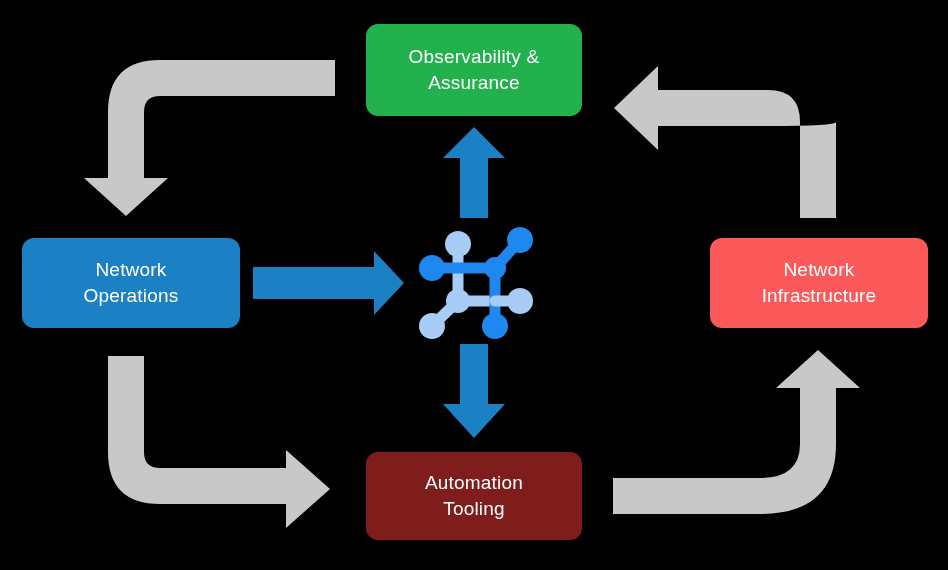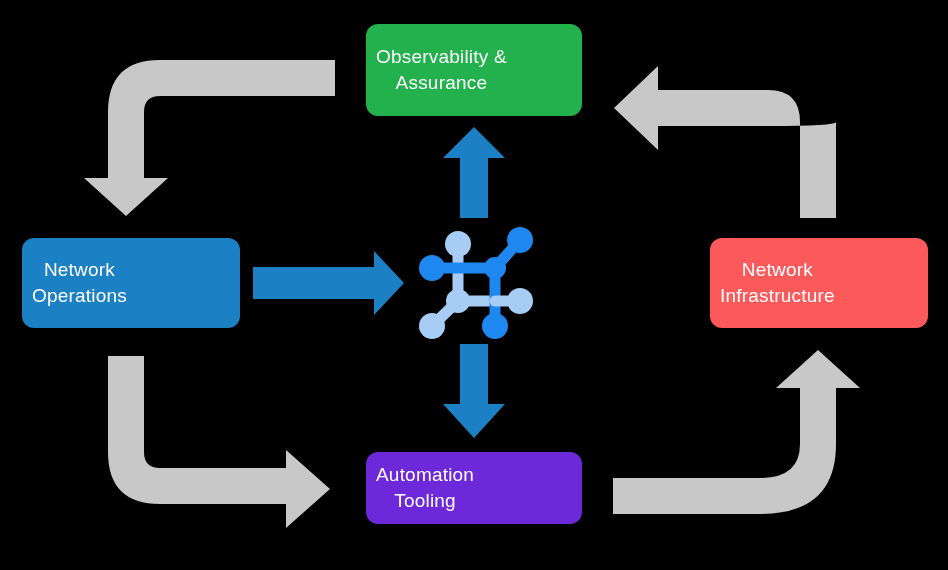--- a/index.html
+++ b/index.html
@@ -18,21 +18,21 @@
     position: absolute;
     left: 0; top: 0;
     width: 948px;
     height: 570px;
   }
   .box {
     position: absolute;
     border-radius: 12px;
     display: flex;
     align-items: center;
-    justify-content: flex-start;
+    justify-content: center;
     text-align: center;
     color: #ffffff;
     font-size: 19px;
     line-height: 1.35;
     font-weight: 400;
     letter-spacing: 0.2px;
     box-sizing: border-box;
     padding: 6px 10px;
     white-space: pre-line;
     user-select: none;
@@ -43,22 +43,22 @@
   }
   #box-network-operations {
     left: 22px; top: 238px; width: 218px; height: 90px;
     background: #1b80c4;
   }
   #box-network-infrastructure {
     left: 710px; top: 238px; width: 218px; height: 90px;
     background: #fc5a5a;
   }
   #box-automation-tooling {
-    left: 366px; top: 452px; width: 216px; height: 72px;
-    background: #6d28d9;
+    left: 366px; top: 452px; width: 216px; height: 88px;
+    background: #7f1d1d;
   }
   .arrow-layer {
     position: absolute;
     left: 0; top: 0;
     width: 948px; height: 570px;
     pointer-events: none;
   }
   .node-icon {
     position: absolute;
     left: 412px; top: 218px;

